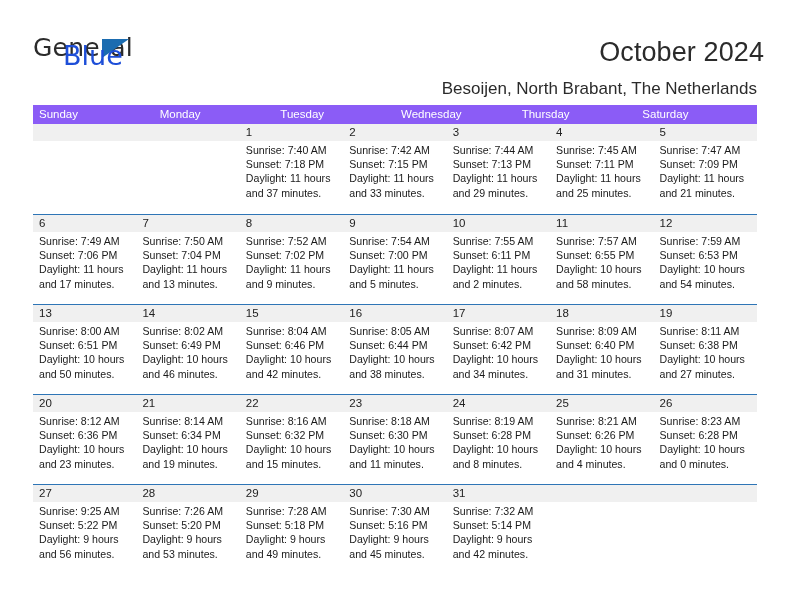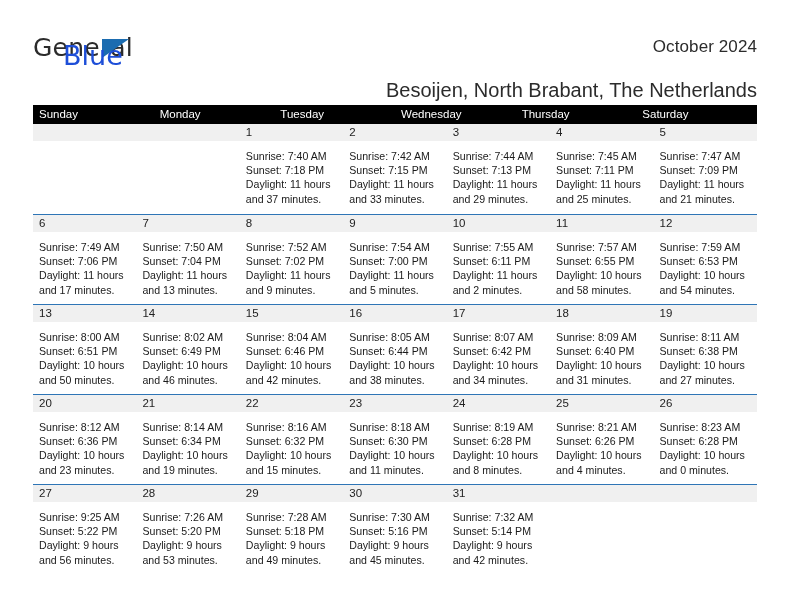--- a/index.html
+++ b/index.html
@@ -61,49 +61,49 @@
     left: 30px;
     top: 8px;
     font-size: 27px;
     color: #1d4ed8;
     font-family: "DejaVu Sans", sans-serif;
     font-weight: 400;
     line-height: 28px;
   }
   .title {
     position: absolute;
+    right: 28px;
+    top: 37px;
+    font-size: 27px;
+    color: #2b2b2b;
+    text-align: right;
+    white-space: nowrap;
+    letter-spacing: 0.1px;
+  }
+  .subtitle {
+    position: absolute;
     right: 35px;
-    top: 37px;
+    top: 79px;
     font-size: 17px;
     color: #2b2b2b;
     text-align: right;
     white-space: nowrap;
-    letter-spacing: 0.1px;
-  }
-  .subtitle {
-    position: absolute;
-    right: 35px;
-    top: 79px;
-    font-size: 20px;
-    color: #2b2b2b;
-    text-align: right;
-    white-space: nowrap;
   }
 
   
   .calendar {
     position: absolute;
     left: 33px;
     top: 105px;
     width: 724px;
   }
   .dow-row {
     display: flex;
     width: 100%;
-    background: #000000;
+    background: #8b5cf6;
     height: 19px;
   }
   .dow {
     flex: 1 1 0;
     color: #ffffff;
     font-size: 11.5px;
     line-height: 19px;
     padding-left: 6px;
     box-sizing: border-box;
     white-space: nowrap;
@@ -129,21 +129,21 @@
   .cell-date {
     height: 17px;
     background: #f0f0f0;
     font-size: 11.5px;
     line-height: 17px;
     padding-left: 6px;
     color: #222222;
     box-sizing: border-box;
   }
   .cell-body {
-    padding: 8px 6px 0 6px;
+    padding: 2px 6px 0 6px;
     font-size: 10.6px;
     line-height: 14.2px;
     color: #1a1a1a;
     box-sizing: border-box;
   }
   .cell-body div {
     white-space: nowrap;
   }
   .cell.empty .cell-date {
     background: #f0f0f0;

